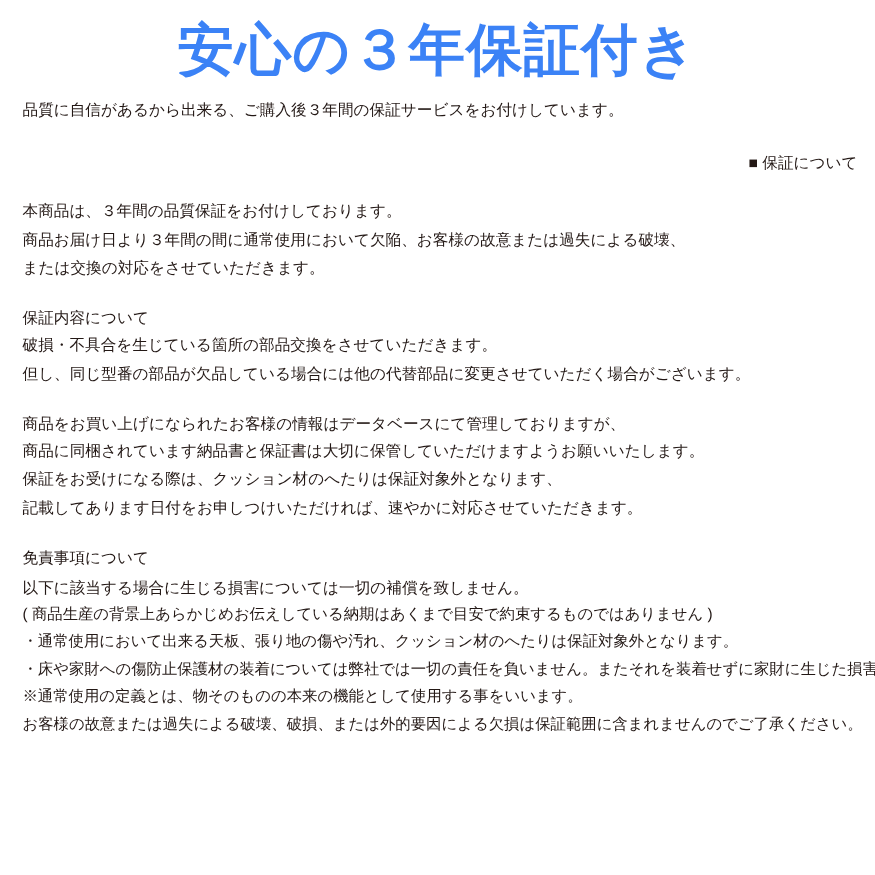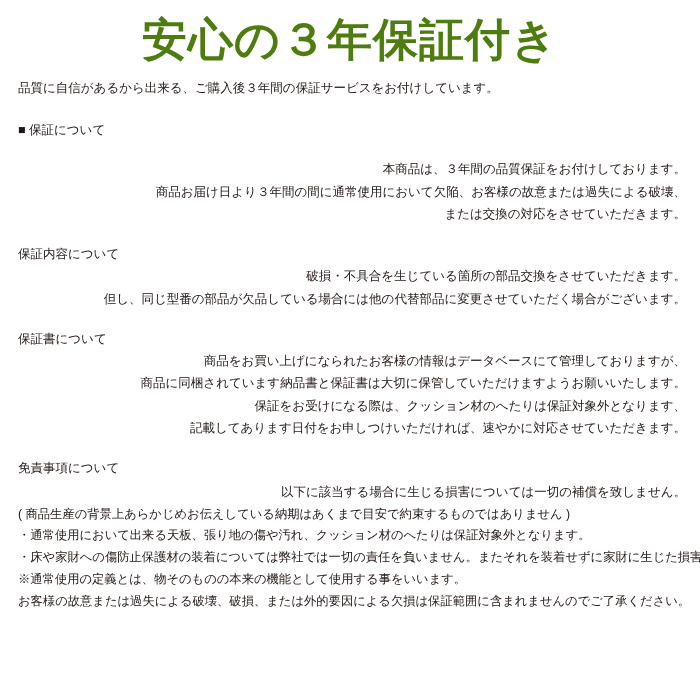--- a/index.html
+++ b/index.html
@@ -15,51 +15,51 @@
     overflow: hidden;
   }
   .page {
     position: relative;
     width: 700px;
     height: 700px;
     box-sizing: border-box;
     padding: 0 14px;
   }
   .headline {
-    color: #4d7c0f;
+    color: #3b82f6;
     font-size: 45px;
     font-weight: bold;
     letter-spacing: 1px;
     text-align: center;
     margin: 14px 0 0 0;
     line-height: 1.15;
     white-space: nowrap;
   }
   .lead {
     font-size: 12.5px;
     margin-left: 4px;
     line-height: 1.6;
   }
   .section-head {
     font-size: 12.5px;
     margin-top: 22px;
     margin-left: 4px;
     line-height: 1.6;
+    text-align: right;
   }
   .block {
     margin-top: 18px;
     margin-left: 4px;
   }
   .block.tight {
   }
   .line {
     font-size: 12.5px;
     line-height: 1.78;
     white-space: nowrap;
-    text-align: right;
   }
   .sub-title {
     font-size: 12.5px;
     line-height: 1.78;
   }
   .small-line {
     font-size: 12.3px;
     line-height: 1.78;
     white-space: nowrap;
   }
@@ -86,21 +86,20 @@
     <div class="line">または交換の対応をさせていただきます。</div>
   </div>
 
   <div class="block">
     <div class="sub-title">保証内容について</div>
     <div class="line">破損・不具合を生じている箇所の部品交換をさせていただきます。</div>
     <div class="line">但し、同じ型番の部品が欠品している場合には他の代替部品に変更させていただく場合がございます。</div>
   </div>
 
   <div class="block">
-    <div class="sub-title">保証書について</div>
     <div class="line">商品をお買い上げになられたお客様の情報はデータベースにて管理しておりますが、</div>
     <div class="line">商品に同梱されています納品書と保証書は大切に保管していただけますようお願いいたします。</div>
     <div class="line">保証をお受けになる際は、クッション材のへたりは保証対象外となります、</div>
     <div class="line">記載してあります日付をお申しつけいただければ、速やかに対応させていただきます。</div>
   </div>
 
   <div class="block tight">
     <div class="disclaimer-title">免責事項について</div>
     <div class="line">以下に該当する場合に生じる損害については一切の補償を致しません。</div>
     <div class="small-line">( 商品生産の背景上あらかじめお伝えしている納期はあくまで目安で約束するものではありません )</div>

